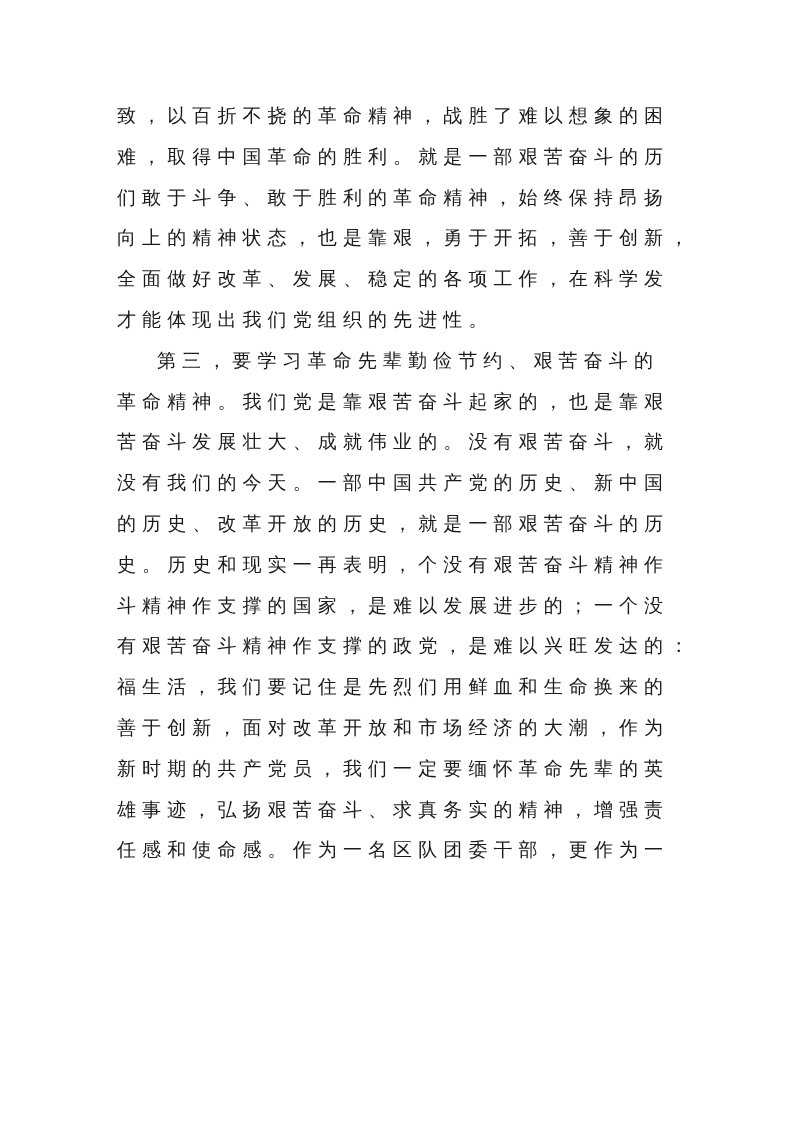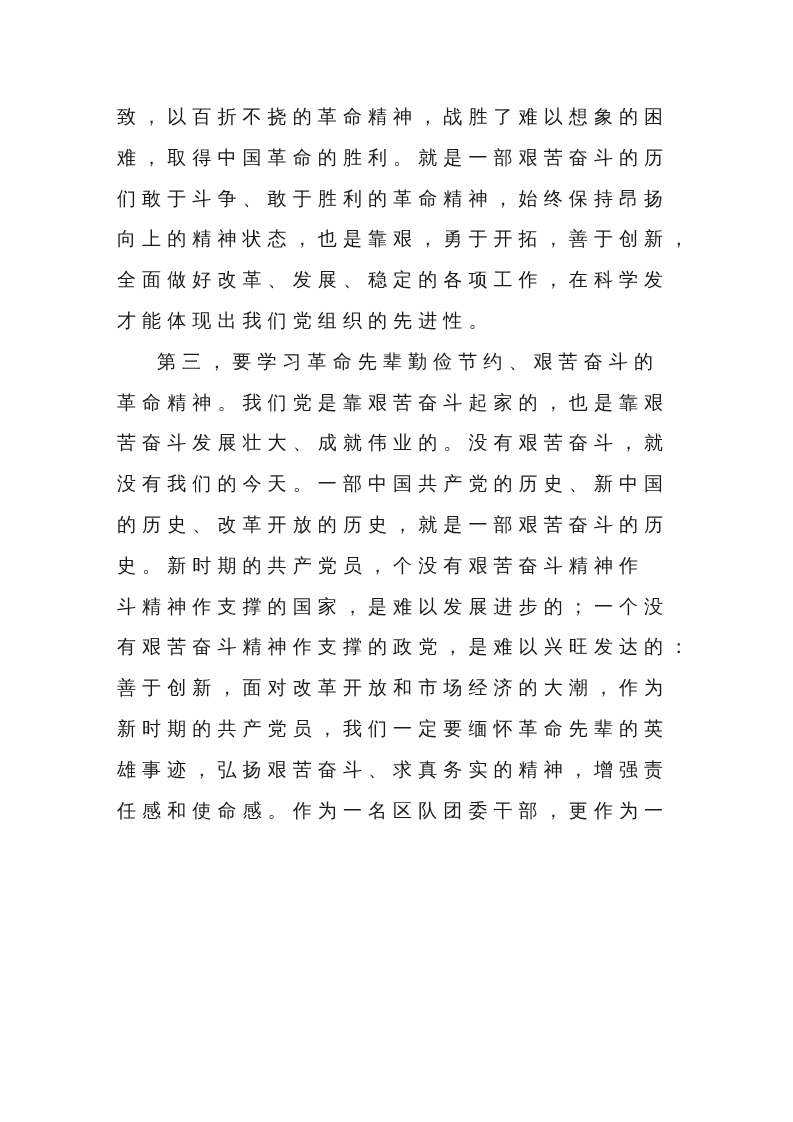--- a/index.html
+++ b/index.html
@@ -1,21 +1,21 @@
 <!DOCTYPE html>
 <html><head>
 <meta charset="utf-8">
 <style>
   html, body { margin: 0; padding: 0; background: #ffffff; }
   body { width: 793px; height: 1122px; position: relative; overflow: hidden; }
   .page { position: absolute; left: 117px; top: 97px; width: 560px; }
   .line {
     height: 40.8px;
     line-height: 40.8px;
-    font-family: Liberation Sans, sans-serif;
+    font-family: Liberation Mono, monospace;
     font-size: 19px;
     color: #1a1a1a;
     white-space: nowrap;
     letter-spacing: 6.1px;
   }
   .indent { padding-left: 40px; }
 </style>
 </head>
 <body>
 
@@ -24,20 +24,21 @@
   <div class="line">难，取得中国革命的胜利。就是一部艰苦奋斗的历</div>
   <div class="line">们敢于斗争、敢于胜利的革命精神，始终保持昂扬</div>
   <div class="line">向上的精神状态，也是靠艰，勇于开拓，善于创新，</div>
   <div class="line">全面做好改革、发展、稳定的各项工作，在科学发</div>
   <div class="line">才能体现出我们党组织的先进性。</div>
   <div class="line indent">第三，要学习革命先辈勤俭节约、艰苦奋斗的</div>
   <div class="line">革命精神。我们党是靠艰苦奋斗起家的，也是靠艰</div>
   <div class="line">苦奋斗发展壮大、成就伟业的。没有艰苦奋斗，就</div>
   <div class="line">没有我们的今天。一部中国共产党的历史、新中国</div>
   <div class="line">的历史、改革开放的历史，就是一部艰苦奋斗的历</div>
-  <div class="line">史。新时期的共产党员，个没有艰苦奋斗精神作</div>
+  <div class="line">史。历史和现实一再表明，个没有艰苦奋斗精神作</div>
   <div class="line">斗精神作支撑的国家，是难以发展进步的；一个没</div>
   <div class="line">有艰苦奋斗精神作支撑的政党，是难以兴旺发达的：</div>
+  <div class="line">福生活，我们要记住是先烈们用鲜血和生命换来的</div>
   <div class="line">善于创新，面对改革开放和市场经济的大潮，作为</div>
   <div class="line">新时期的共产党员，我们一定要缅怀革命先辈的英</div>
   <div class="line">雄事迹，弘扬艰苦奋斗、求真务实的精神，增强责</div>
   <div class="line">任感和使命感。作为一名区队团委干部，更作为一</div>
 </div>
 
 </body></html>

